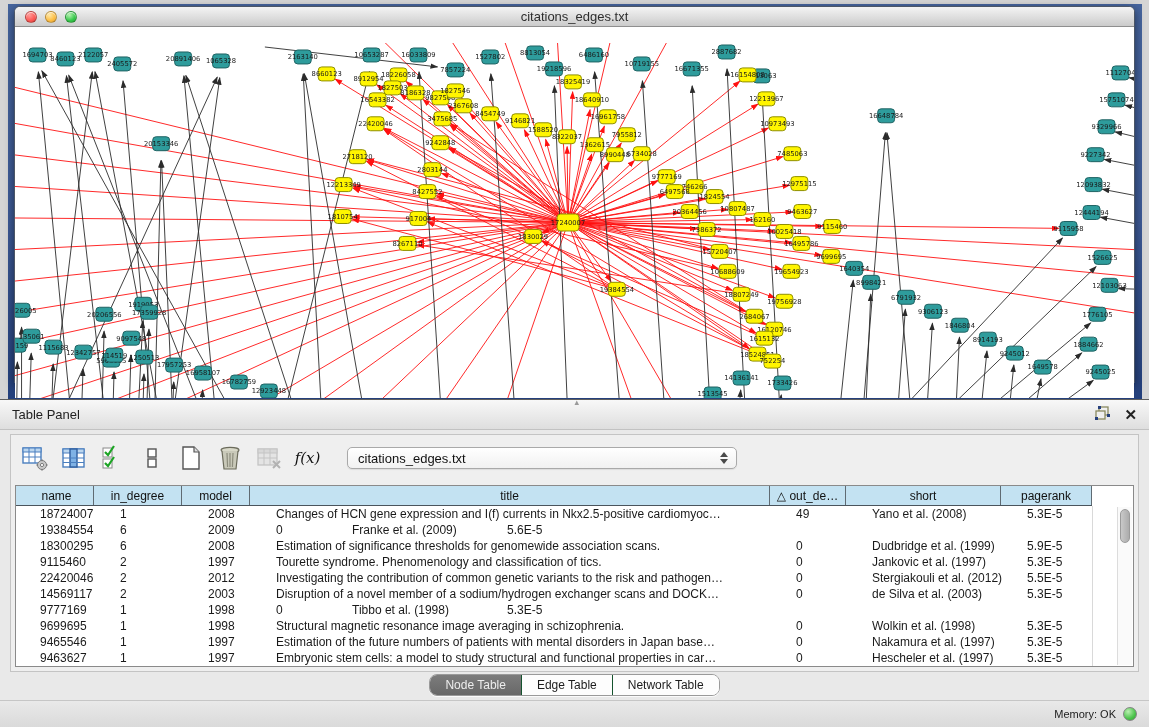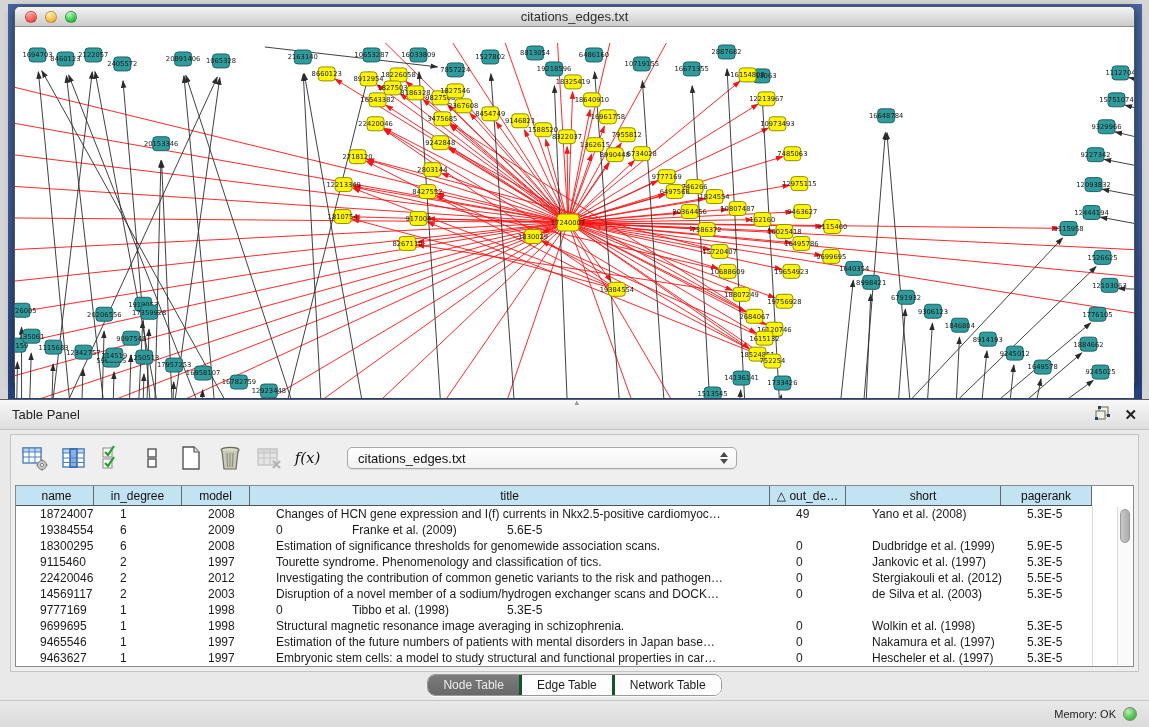--- a/index.html
+++ b/index.html
@@ -65,21 +65,21 @@
   .col-sep { position:absolute; top:20px; bottom:0; left:1076px; width:1px; background:#D9D9D9; }
 
   .vscroll { position:absolute; top:21px; right:1px; bottom:1px; width:15px;
     background:#FAFAFA; border-left:1px solid #DCDCDC; }
   .vthumb { position:absolute; top:2px; left:2px; width:10px; height:34px;
     background:linear-gradient(90deg,#C9C9C9,#ACACAC); border:1px solid #9B9B9B; border-radius:6px; }
 
   .tabs-bar { position:absolute; left:0; right:0; bottom:31px; display:flex; justify-content:center; }
   .segmented { display:inline-flex; border:1px solid #9A9A9A; border-radius:8px; overflow:hidden;
     background:#FFF; box-shadow:0 1px 0 rgba(255,255,255,.8); }
-  .seg { padding:3px 15px; font-size:12px; color:#1C1C1C; border-left:3px solid #14532d;
+  .seg { padding:3px 15px; font-size:12px; color:#1C1C1C; border-left:1px solid #14532d;
     background:#FDFDFD; white-space:nowrap; }
   .seg:first-child { border-left:none; }
   .seg.selected { background:linear-gradient(#7C7C7C,#686868); color:#EDEDED; }
 
   .statusbar { position:absolute; left:0; right:0; bottom:0; height:27px;
     background:linear-gradient(#E9E9E9,#DADADA); border-top:1px solid #C6C6C6;
     display:flex; align-items:center; justify-content:flex-end; padding-right:12px; gap:7px;padding-left:12px; }
   .mem-label { font-size:11px; color:#222; }
   .mem-dot { width:14px; height:14px; border-radius:50%; border:1px solid #848484;
     background:radial-gradient(circle at 35% 30%,#B9F0B0,#4CC44C 60%,#2FA42F); }

